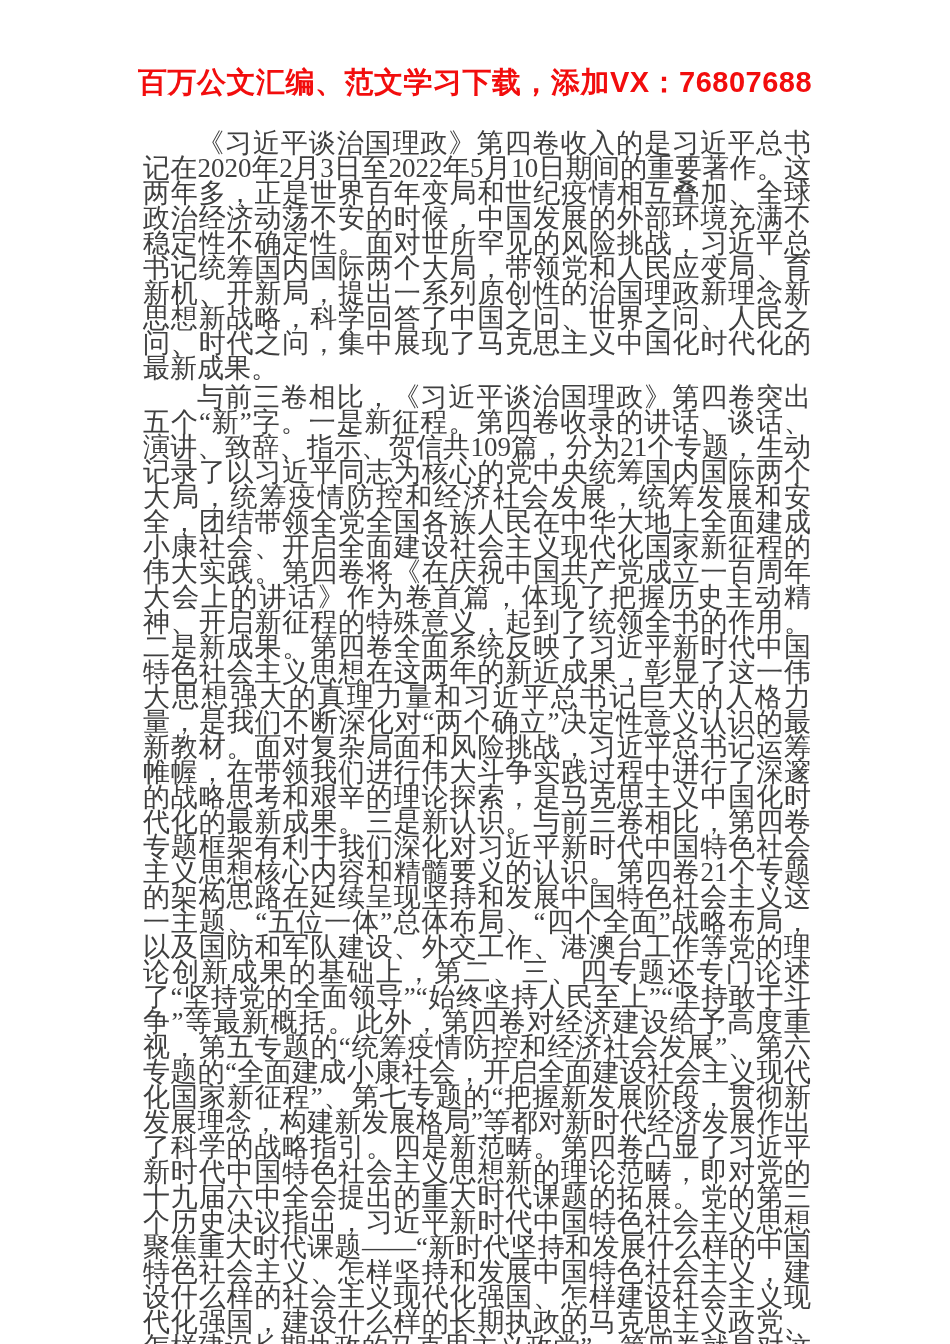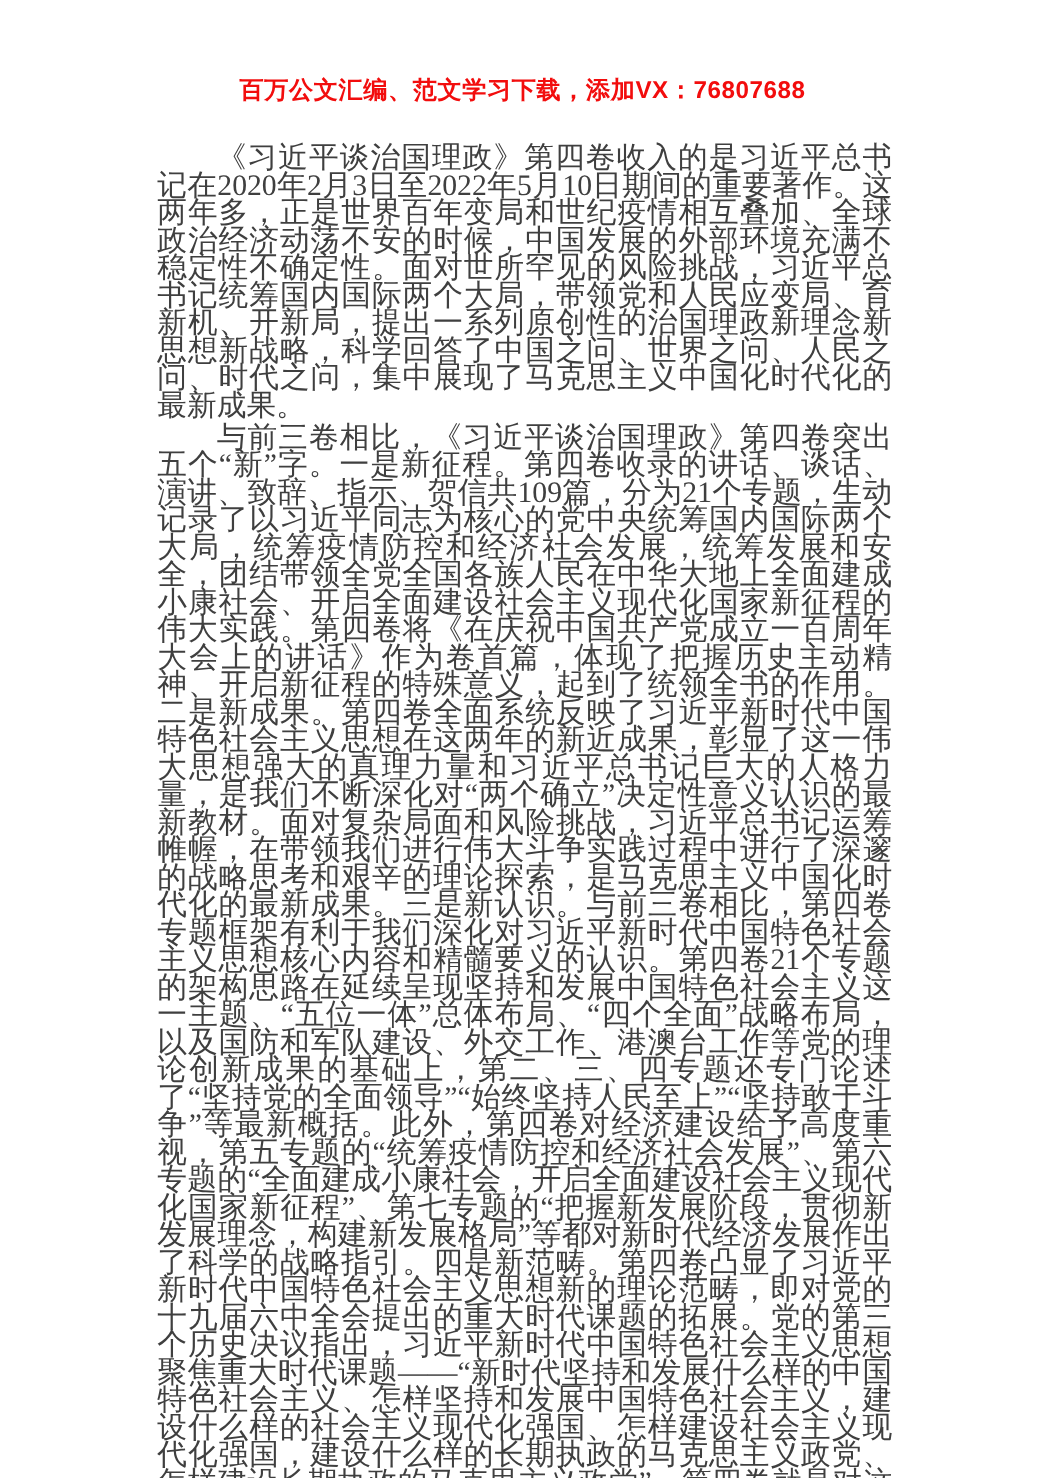--- a/index.html
+++ b/index.html
@@ -16,21 +16,21 @@
     font-family: "Liberation Serif", "DejaVu Serif", serif;
   }
   .promo-header {
     position: absolute;
     top: 69px;
     left: 0;
     width: 100%;
     text-align: center;
     font-family: "Liberation Sans", "DejaVu Sans", sans-serif;
     font-weight: 700;
-    font-size: 22px;
+    font-size: 29px;
     line-height: 26px;
     color: #f20d0d;
     letter-spacing: 0.5px;
     white-space: nowrap;
   }
   .doc-body {
     position: absolute;
     top: 131px;
     left: 143px;
     width: 668px;

